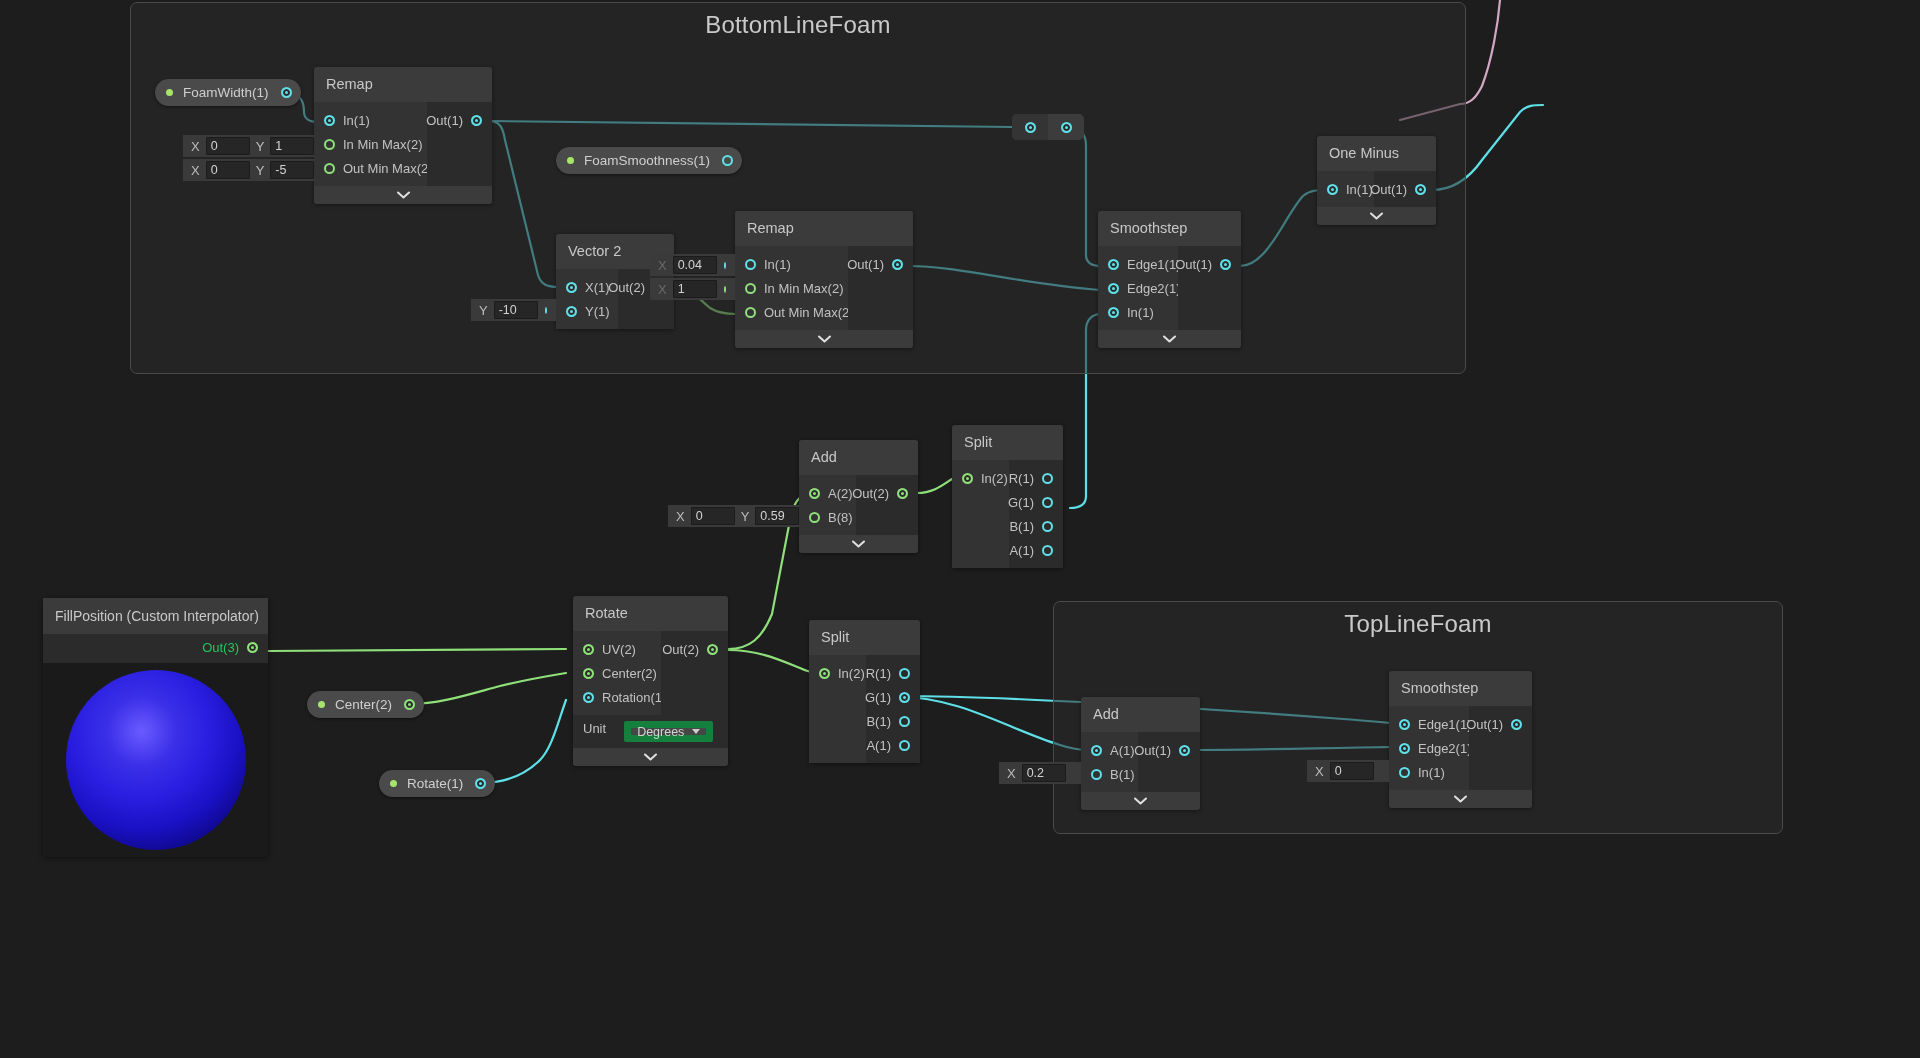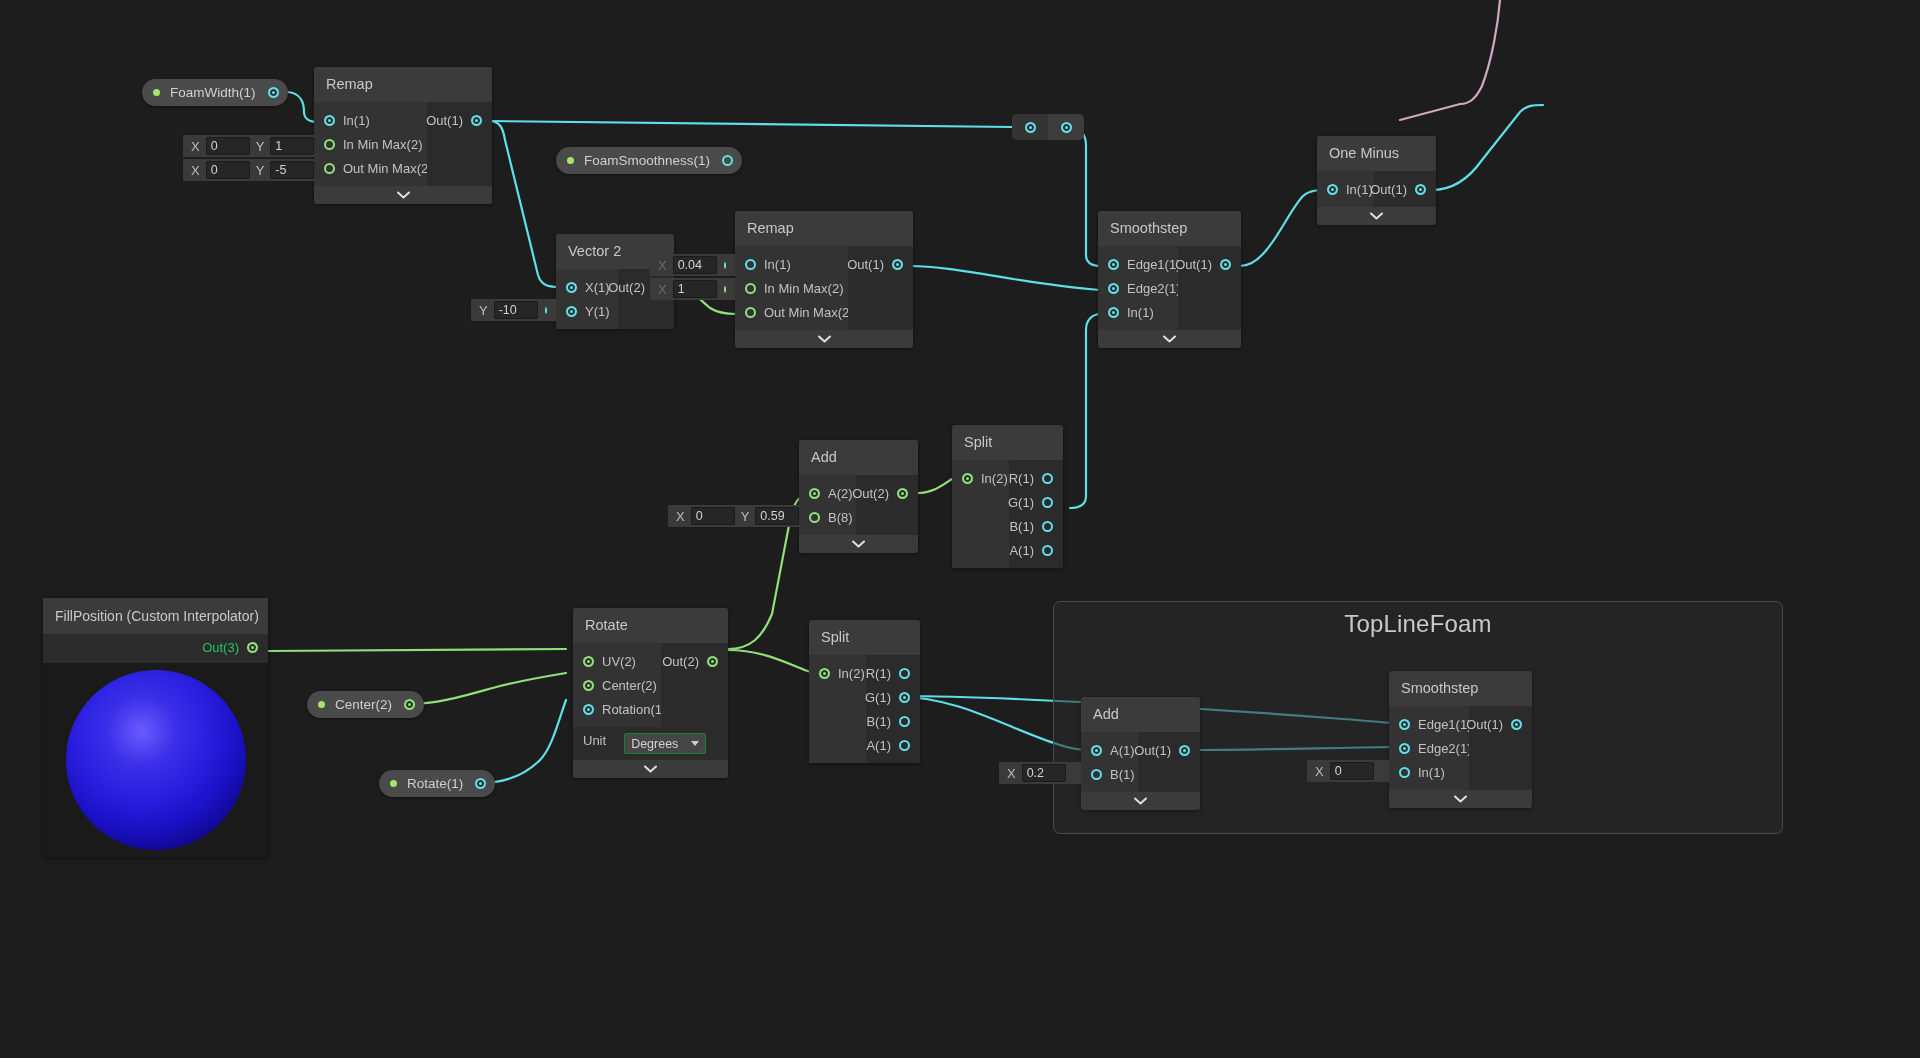--- a/index.html
+++ b/index.html
@@ -125,21 +125,21 @@
   }
   .bignode .hdr { background:#3b3b3b; padding:10px 12px; font-size:14px; color:#c9c9c9; white-space:nowrap;}
   .bignode .outrow { display:flex; justify-content:flex-end; align-items:center; padding:6px 10px 8px 10px; font-size:13px; color:#22c55e; }
   .preview { background:#1a1a1a; display:flex; align-items:center; justify-content:center; }
   .sphere { border-radius:50%; }
 
   
   .droprow { display:flex; align-items:flex-start; padding:6px 10px; background:#2b2b2b; font-size:13px; color:#c2c2c2; }
   .droprow .dlabel { margin-right: 18px; }
   .dropdown {
-    background:#464646; border:1px solid #15803d; border-radius:2px;
+    background:#464646; border:7px solid #15803d; border-radius:2px;
     height:21px; min-width:82px; display:flex; align-items:center;
     padding:0 6px; font-size:12.5px; color:#d3d3d3; justify-content:space-between;
   }
   .dropdown .cav { width:0;height:0;border-left:4px solid transparent;border-right:4px solid transparent;border-top:5px solid #cfcfcf; margin-left:8px;}
 </style>
 </head>
 <body>
 
 <div id="canvas">
 
@@ -180,26 +180,29 @@
       <path d="M480,783 C505,783 525,775 540,760 C552,748 558,722 566,700" stroke="#5fe0e8"></path>
 
       <path d="M900,697 C960,697 1010,730 1060,745 C1072,749 1080,750 1089,750" stroke="#5fe0e8"></path>
 
       <path d="M900,696 C1000,696 1200,708 1330,718 C1360,720 1378,722 1392,723" stroke="#5fe0e8"></path>
 
       <path d="M1190,750 C1250,750 1320,748 1392,747" stroke="#5fe0e8"></path>
     </g>
   </svg>
 
+  <div class="group" style="left:130px; top:2px; width:1336px; height:372px;">
+    <div class="group-title">BottomLineFoam</div>
+  </div>
 
   <div class="group" style="left:1053px; top:601px; width:730px; height:233px;">
     <div class="group-title">TopLineFoam</div>
   </div>
 
-  <div class="prop" style="left:142px; top:79px;text-align:center;">
+  <div class="prop" style="left:155px; top:79px;text-align:center;">
     <span class="dot"></span>
     <span class="lbl">FoamWidth(1)</span>
     <span class="port filled"></span>
   </div>
 
   <div class="prop" style="left:556px; top:147px;">
     <span class="dot"></span>
     <span class="lbl">FoamSmoothness(1)</span>
     <span class="port"></span>
   </div>
@@ -470,21 +473,21 @@
     <div class="hdr">FillPosition (Custom Interpolator)</div>
     <div class="outrow">
       <span>Out(3)</span>
       <span class="port green filled m-r"></span>
     </div>
     <div class="preview" style="height:194px;">
       <div class="sphere" style="width:180px;height:180px;background:radial-gradient(circle at 42% 34%, #6a5bff 0%, #3b2fe8 22%, #2a1fe0 42%, #1a10c4 62%, #0d0780 82%, #060344 100%);"></div>
     </div>
   </div>
 
-  <div class="node" style="left:573px; top:596px; width:155px;margin-top:12px;">
+  <div class="node" style="left:573px; top:596px; width:155px;">
     <div class="node-title">Rotate</div>
     <div class="node-body">
       <div class="col-in" style="width:88px;">
         <div class="slot">
           <span class="port green filled m-l"></span>
           <span>UV(2)</span>
         </div>
         <div class="slot">
           <span class="port green filled m-l"></span>
           <span>Center(2)</span>

